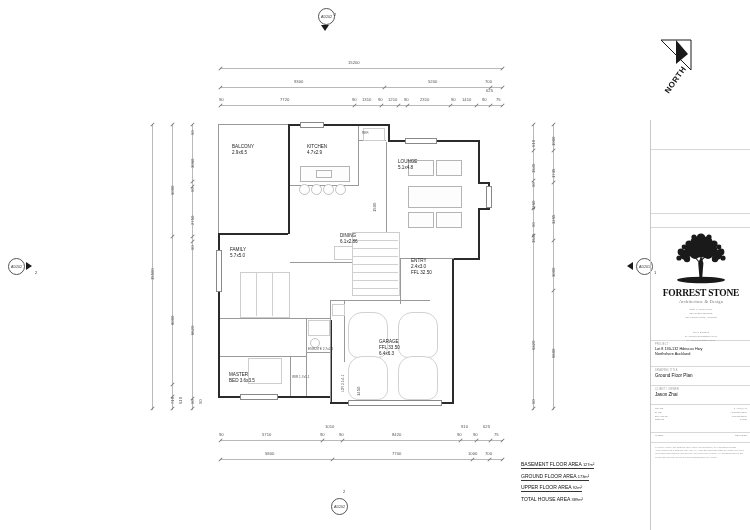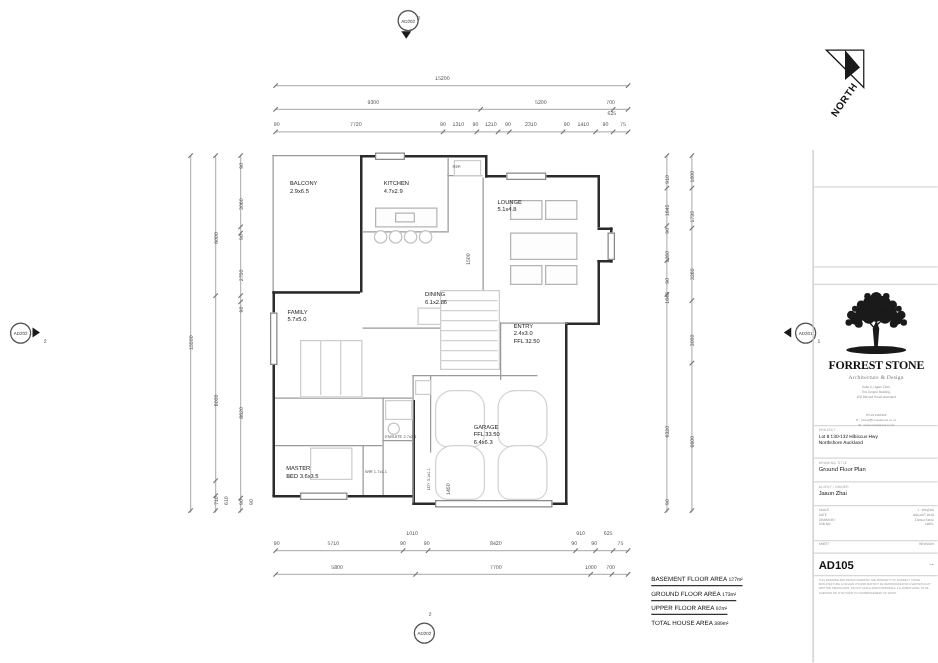--- a/index.html
+++ b/index.html
@@ -501,21 +501,17 @@
       </div>
     </div>
 
     <div class="tbrow" style="height:10px;padding-top:1px;">
       <div style="display:flex;justify-content:space-between;">
         <span class="tbmini">SHEET</span>
         <span class="tbmini">REVISION</span>
       </div>
     </div>
 
-    <div class="tbrow dwgno-row" style="height:18px;">
-      <span class="dwgno">AD105</span>
-      <span class="dwgrev">--</span>
-    </div>
 
     <div class="notes">THIS DRAWING AND DESIGN REMAINS THE PROPERTY OF FORREST STONE ARCHITECTURE &amp; DESIGN LTD AND MAY NOT BE REPRODUCED OR USED WITHOUT WRITTEN PERMISSION. DO NOT SCALE FROM DRAWINGS. ALL DIMENSIONS TO BE CHECKED ON SITE PRIOR TO COMMENCEMENT OF WORK.</div>
   </div>
 
 </div>
 
 </body></html>

